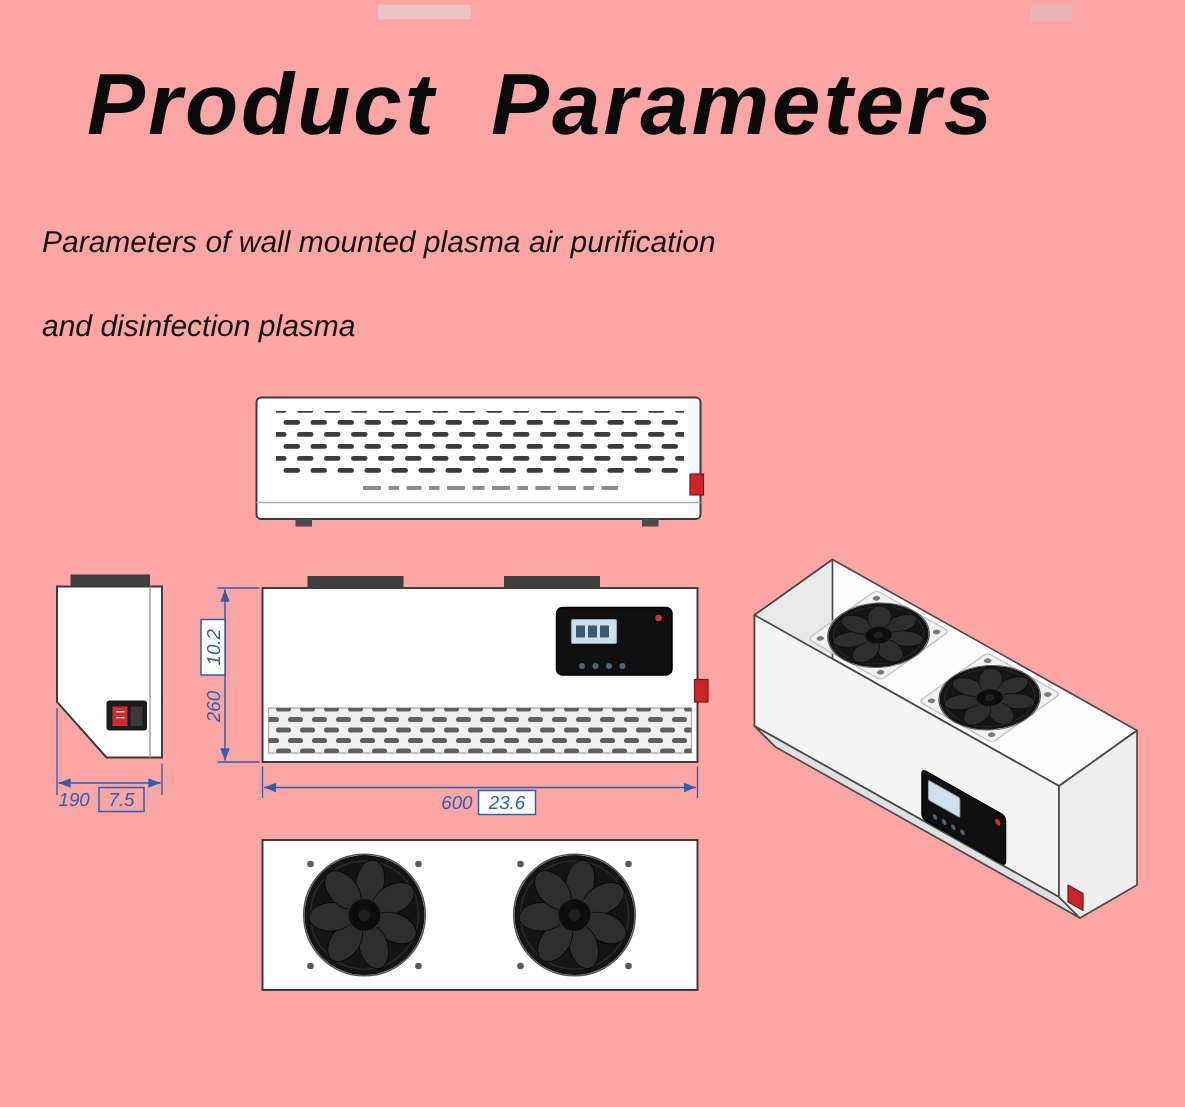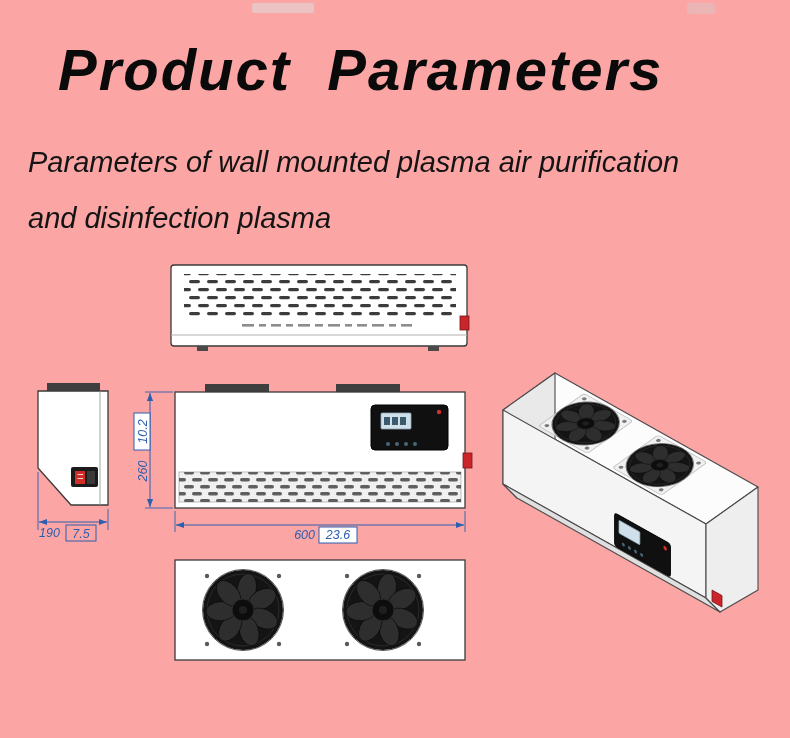--- a/index.html
+++ b/index.html
@@ -1,20 +1,20 @@
 <!DOCTYPE html>
 <html><head>
 <meta charset="utf-8">
 <style>
   html,body{margin:0;padding:0;background:#fff;}
   .page{position:relative;width:790px;height:738px;background:#fca5a5;overflow:hidden;
         font-family:"Liberation Sans", sans-serif;color:#111;font-style:italic;}
   .title{position:absolute;left:58px;top:36px;margin:0;font-size:58px;font-weight:700;
          letter-spacing:2px;white-space:pre;color:#0a0a0a;}
-  .subtitle{position:absolute;left:28px;top:134px;font-size:29px;line-height:56px;
+  .subtitle{position:absolute;left:28px;top:134px;font-size:20px;line-height:56px;
             font-weight:400;color:#141414;}
   .artifact{position:absolute;opacity:.55;border-radius:2px;}
   svg{position:absolute;left:0;top:238px;}
   text.dim{font-family:"Liberation Sans", sans-serif;font-size:12.5px;fill:#2d5fb0;}
 </style>
 </head>
 <body>
 
 <div class="page">
 

